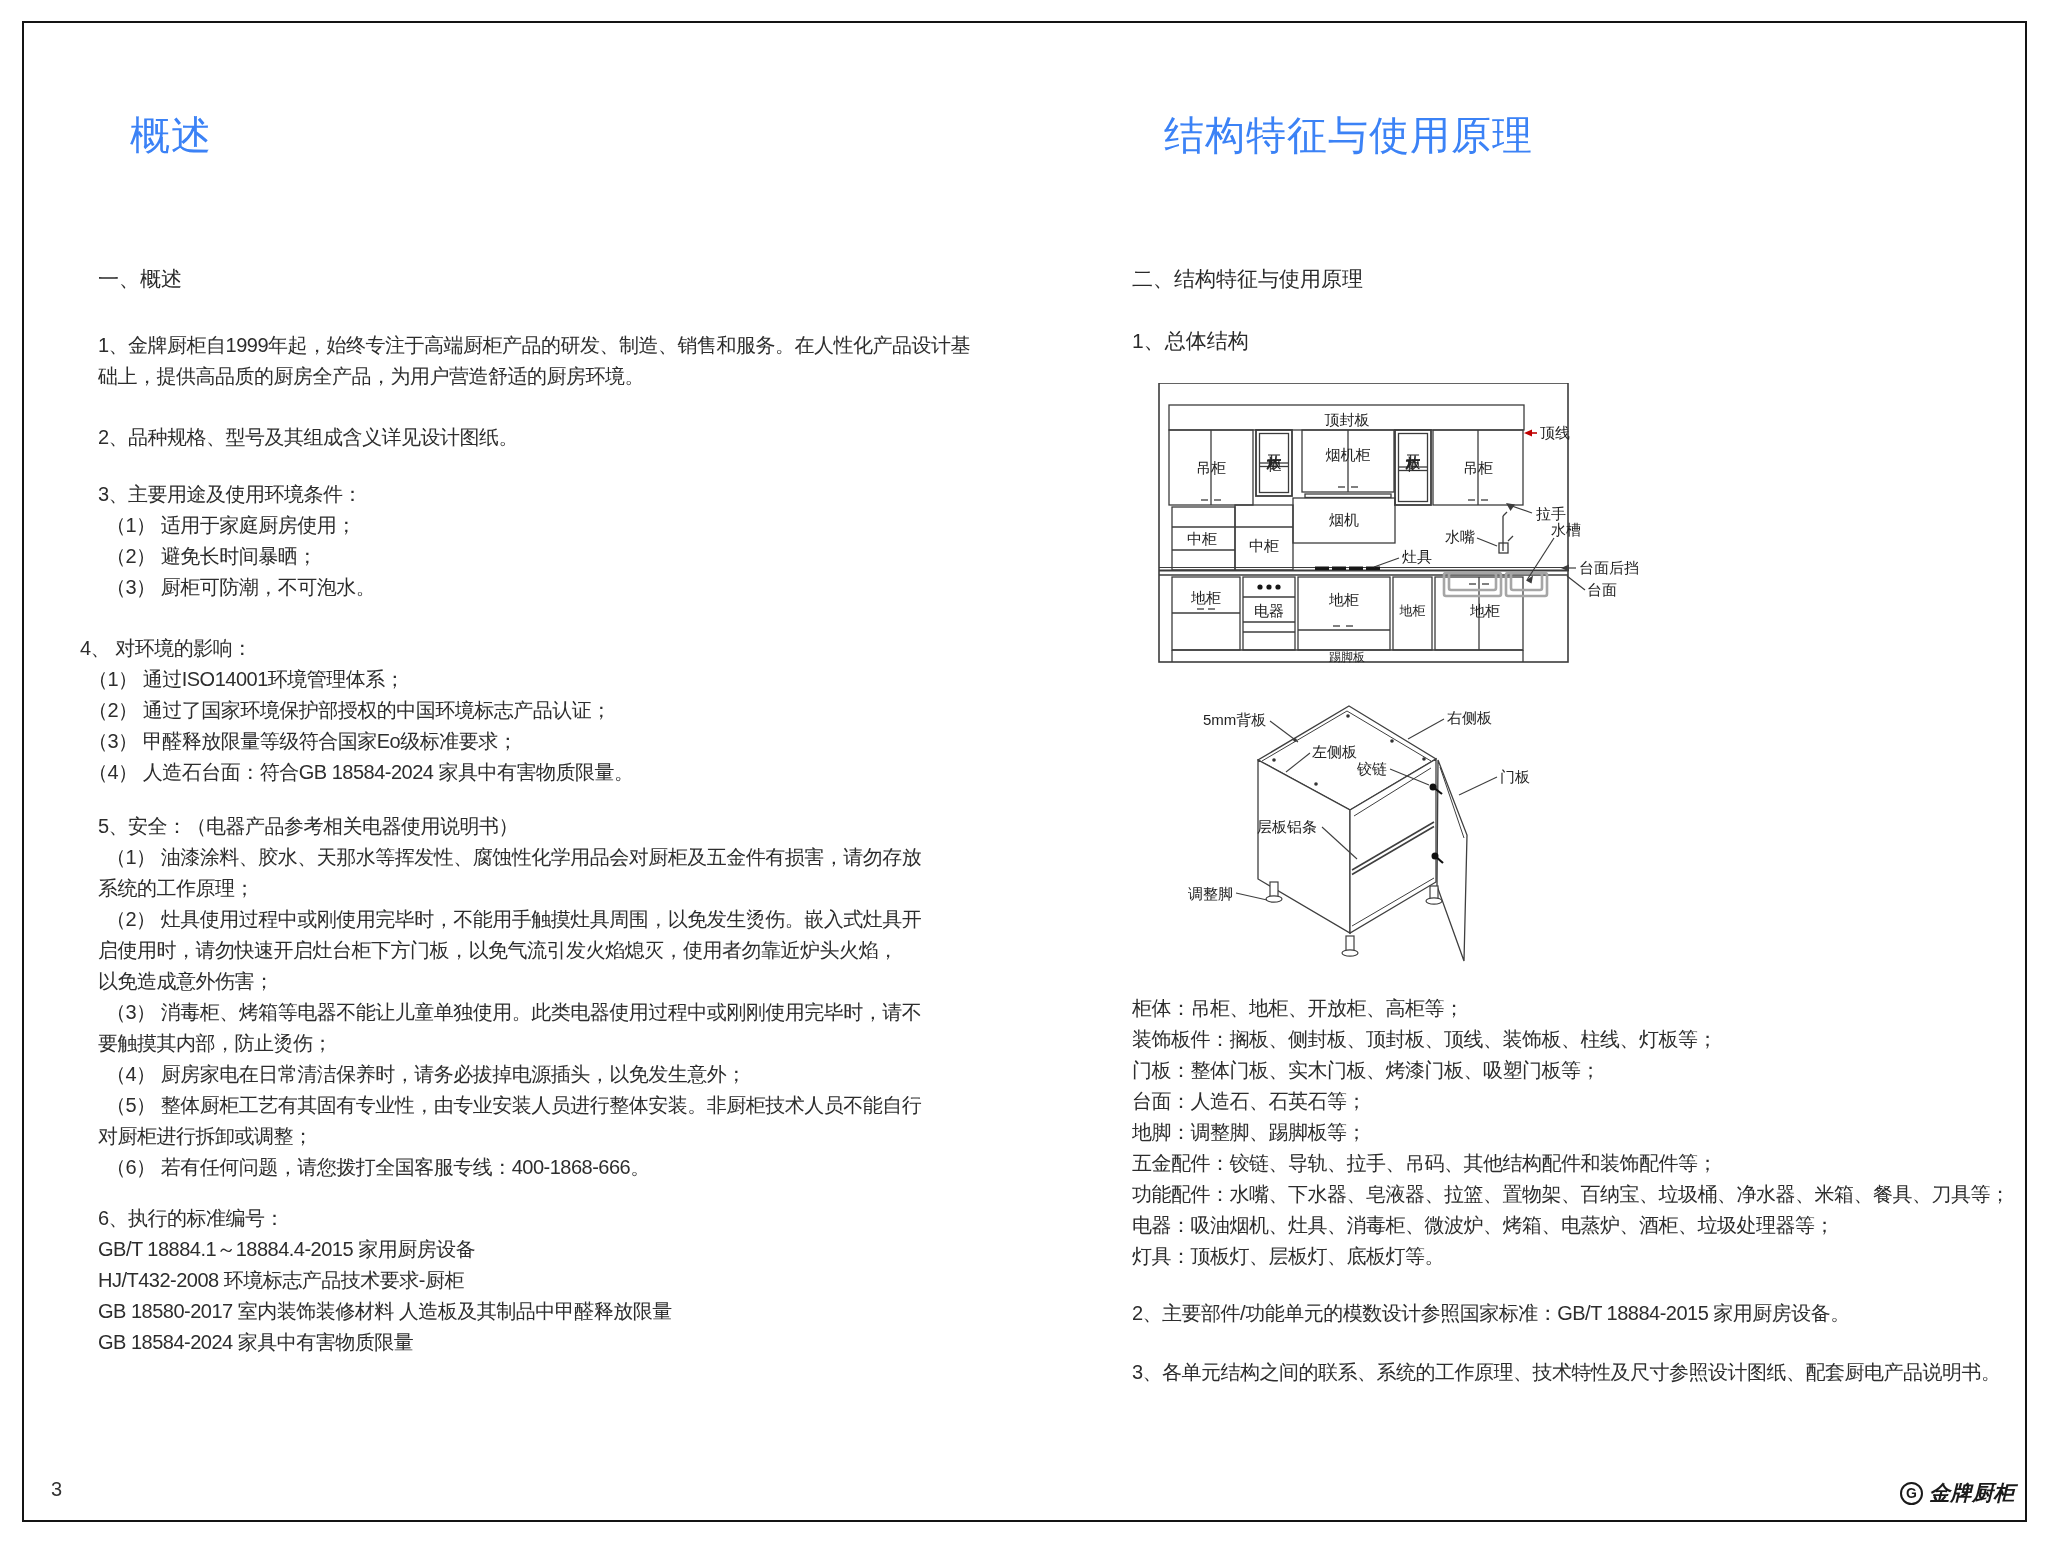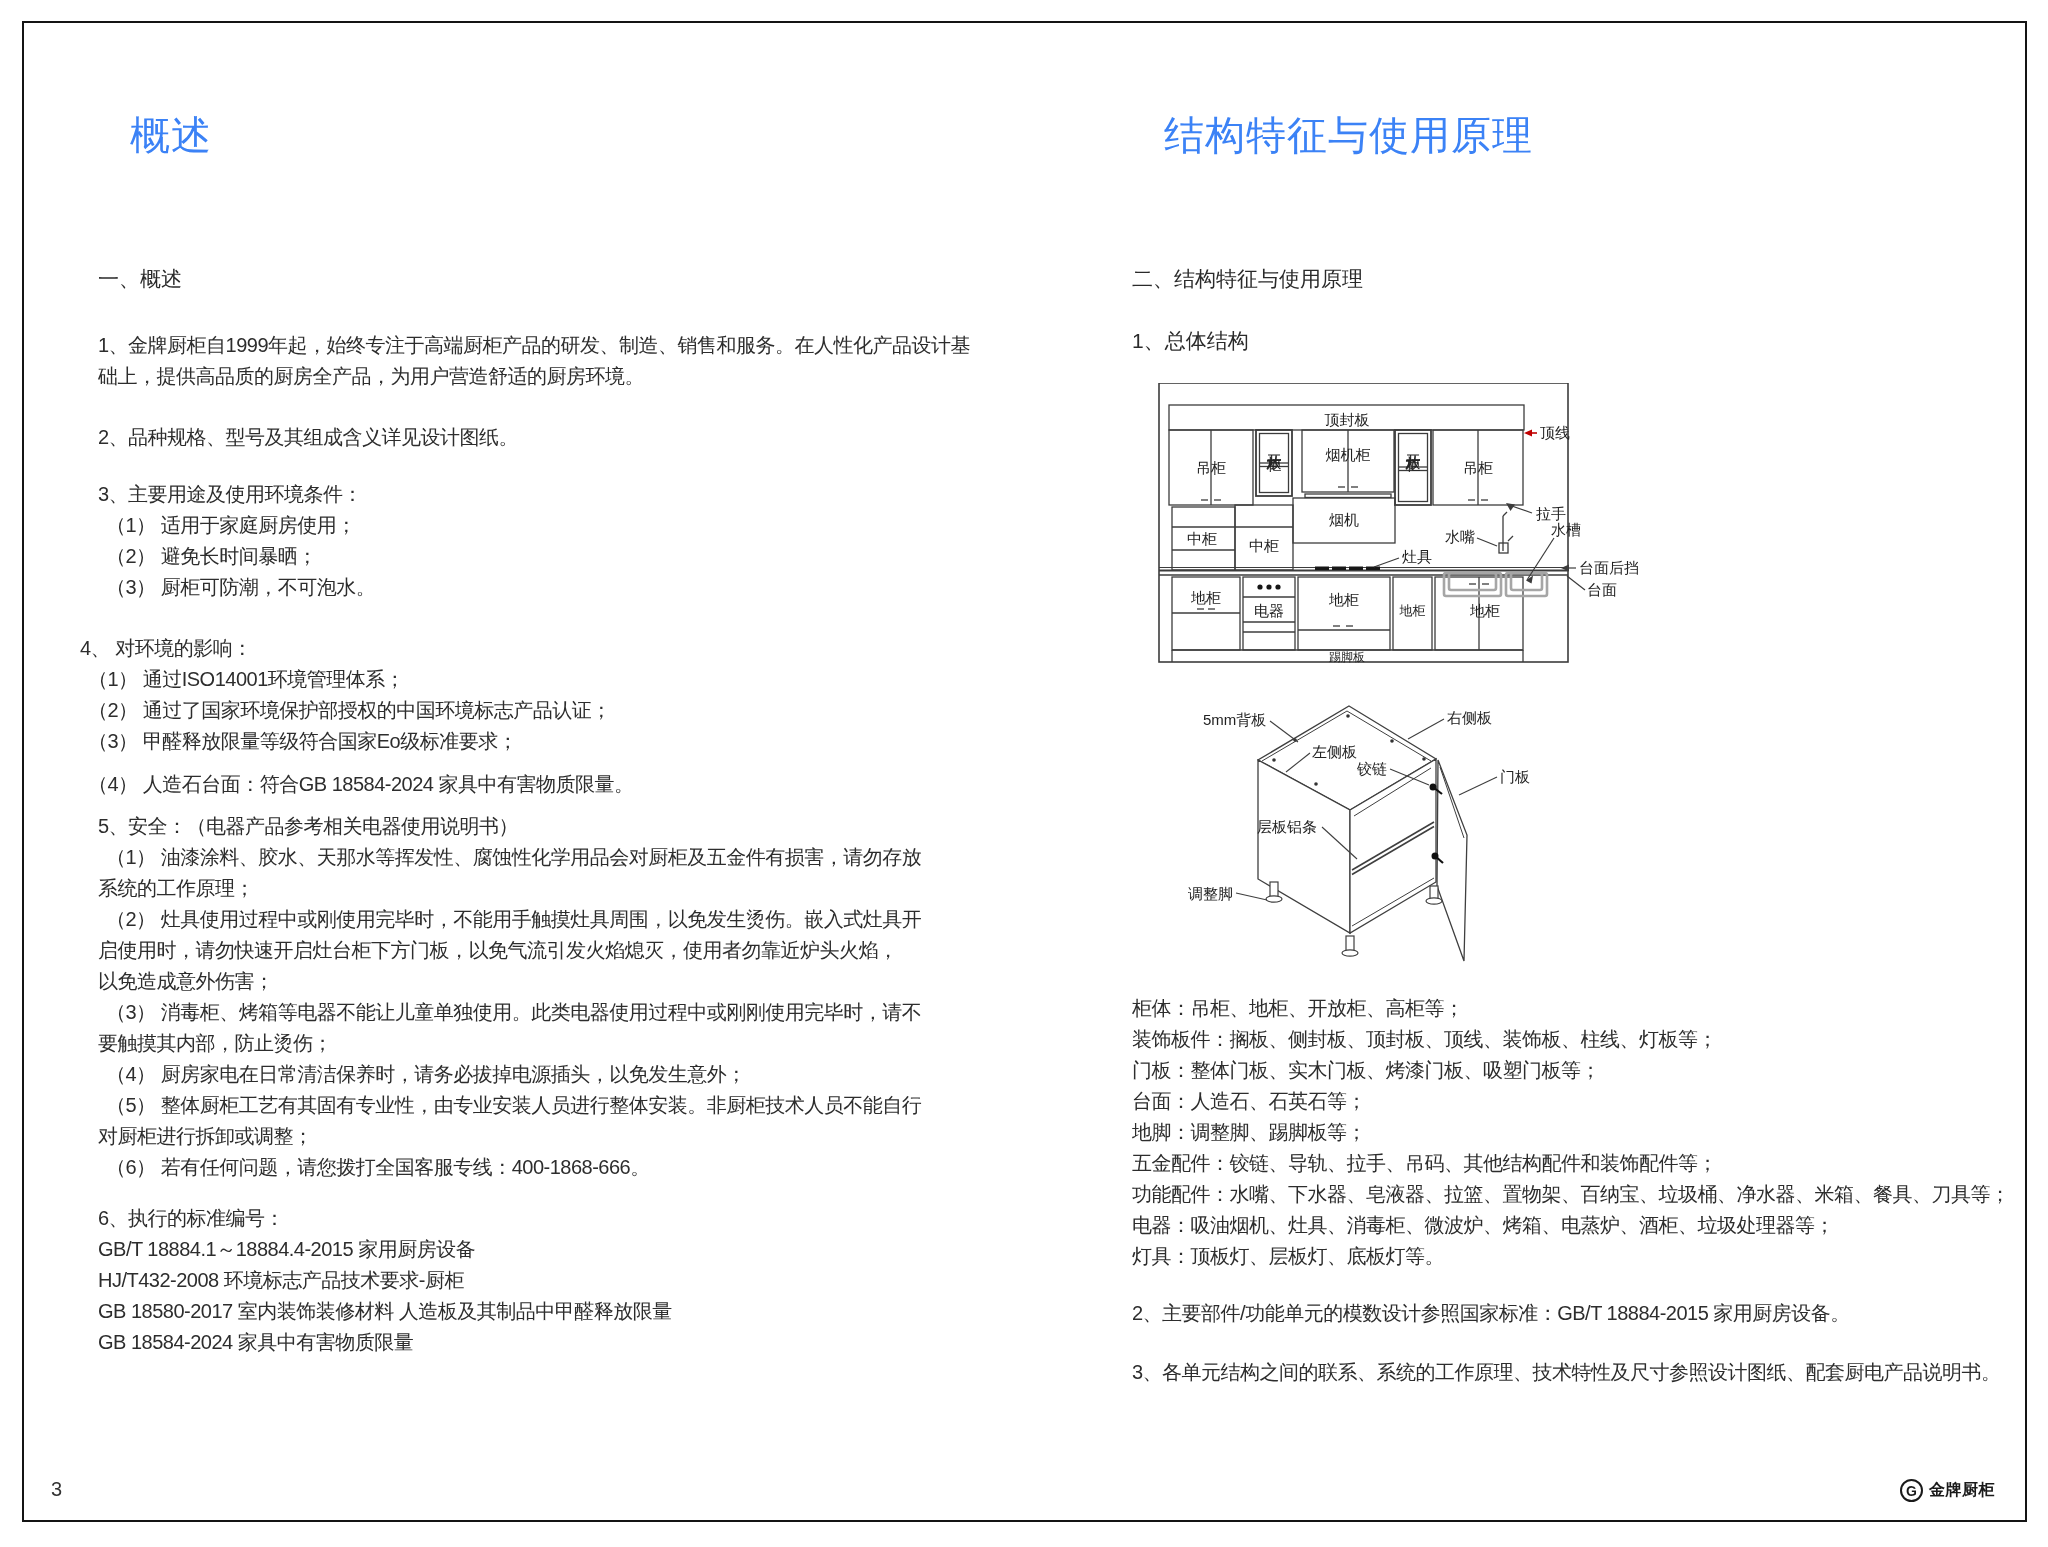--- a/index.html
+++ b/index.html
@@ -27,21 +27,21 @@
   }
   .pageno{position:absolute;font-size:20px;color:#333;}
   .brand{
     position:absolute;display:flex;align-items:center;gap:6px;color:#1a1a1a;
   }
   .logo-mark{
     width:19px;height:19px;border:2px solid #1a1a1a;border-radius:50%;
     display:flex;align-items:center;justify-content:center;
     font-size:14px;font-weight:bold;line-height:1;
   }
-  .brand-text{font-size:16px;font-weight:bold;letter-spacing:0.5px;}
+  .brand-text{font-size:21px;font-weight:bold;letter-spacing:0.5px;font-style:italic;}
   figure{margin:0;padding:0;position:absolute;}
   svg text{
     font-family:"Liberation Sans","DejaVu Sans",sans-serif;
     font-size:15px;fill:#222;
   }
   .vlabel{
     position:absolute;writing-mode:vertical-rl;text-orientation:upright;
     font-size:15px;line-height:18px;color:#222;letter-spacing:1px;
   }
   .small-t{font-size:13px;}
@@ -69,21 +69,21 @@
   <div class="ln" style="padding-left:8px;">（1） 适用于家庭厨房使用；</div>
   <div class="ln" style="padding-left:8px;">（2） 避免长时间暴晒；</div>
   <div class="ln" style="padding-left:8px;">（3） 厨柜可防潮，不可泡水。</div>
 </div>
 
 <div class="blk" style="left:80px;top:633px;">
   <div class="ln">4、 对环境的影响：</div>
   <div class="ln" style="padding-left:8px;">（1） 通过ISO14001环境管理体系；</div>
   <div class="ln" style="padding-left:8px;">（2） 通过了国家环境保护部授权的中国环境标志产品认证；</div>
   <div class="ln" style="padding-left:8px;">（3） 甲醛释放限量等级符合国家Eo级标准要求；</div>
-  <div class="ln" style="padding-left:8px;margin-top:12px;">（4） 人造石台面：符合GB 18584-2024 家具中有害物质限量。</div>
+  <div class="ln" style="padding-left:8px;">（4） 人造石台面：符合GB 18584-2024 家具中有害物质限量。</div>
 </div>
 
 <div class="blk" style="left:98px;top:811px;">
   <div class="ln">5、安全：（电器产品参考相关电器使用说明书）</div>
   <div class="ln" style="padding-left:8px;">（1） 油漆涂料、胶水、天那水等挥发性、腐蚀性化学用品会对厨柜及五金件有损害，请勿存放</div>
   <div class="ln">系统的工作原理；</div>
   <div class="ln" style="padding-left:8px;">（2） 灶具使用过程中或刚使用完毕时，不能用手触摸灶具周围，以免发生烫伤。嵌入式灶具开</div>
   <div class="ln">启使用时，请勿快速开启灶台柜下方门板，以免气流引发火焰熄灭，使用者勿靠近炉头火焰，</div>
   <div class="ln">以免造成意外伤害；</div>
   <div class="ln" style="padding-left:8px;">（3） 消毒柜、烤箱等电器不能让儿童单独使用。此类电器使用过程中或刚刚使用完毕时，请不</div>

